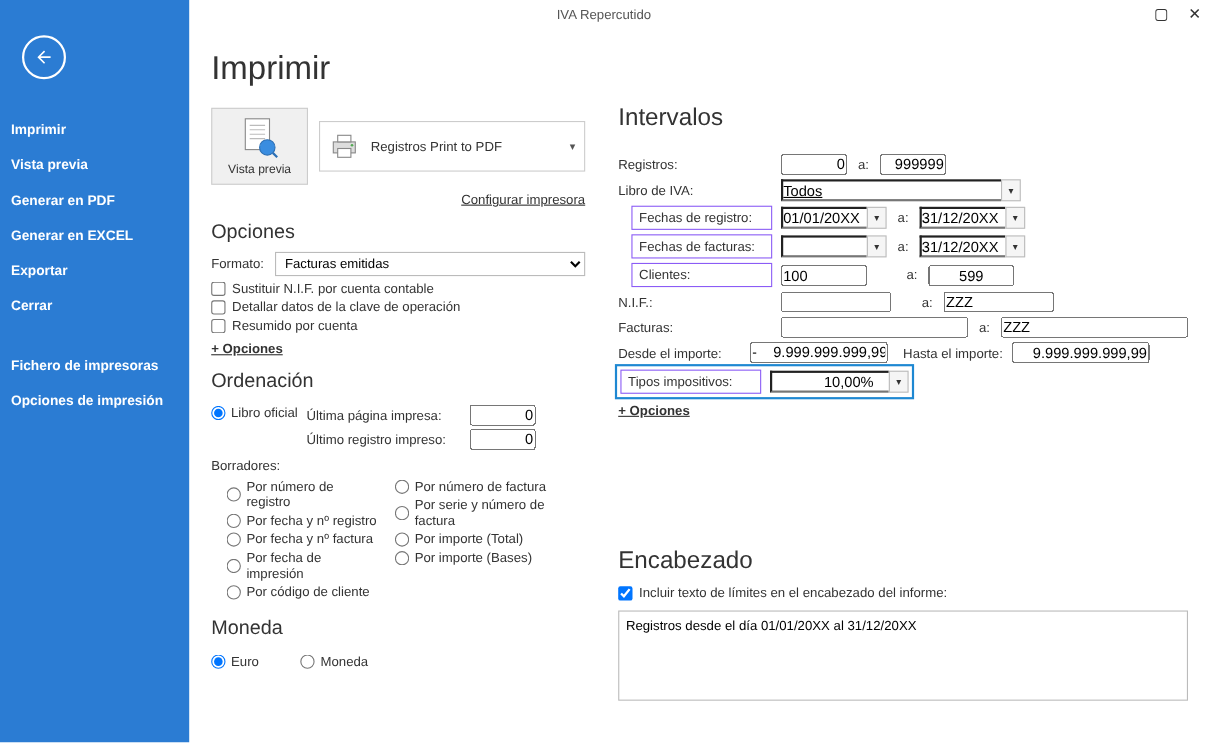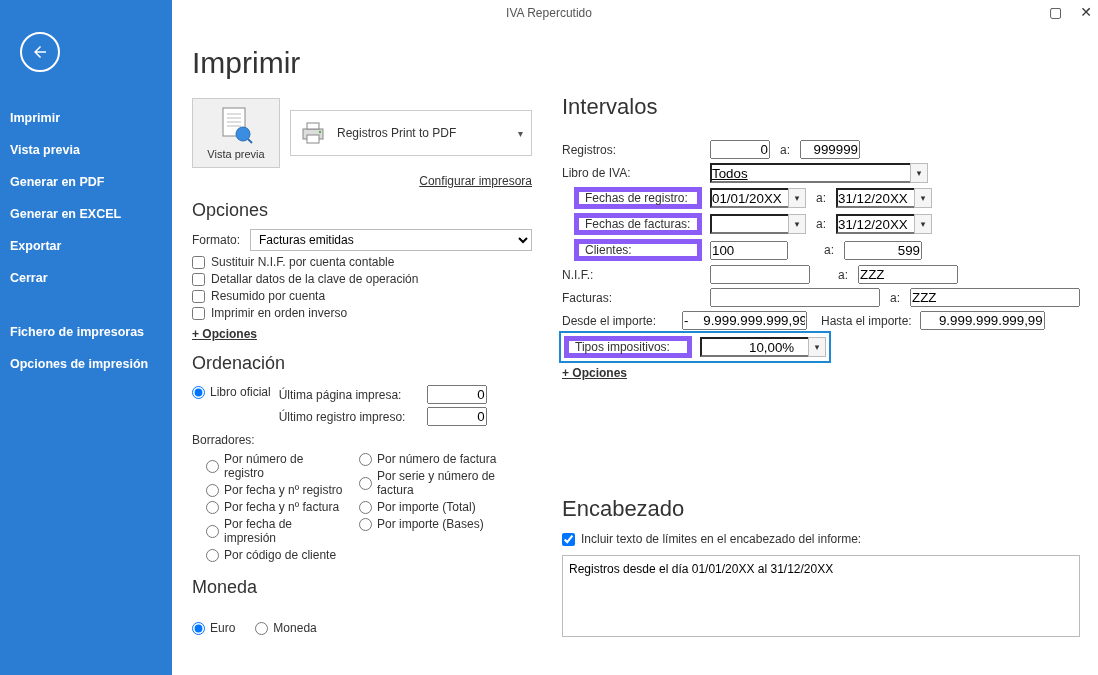--- a/index.html
+++ b/index.html
@@ -41,39 +41,39 @@
 
 .radio-row { display: flex; align-items: center; gap: 5px; margin: 3px 0; font-size: 12px; cursor: pointer; }
 .radio-row input { margin: 0; }
 .ord-grid { display: flex; gap: 14px; }
 .ord-col { }
 .stat-row { display: flex; align-items: center; gap: 8px; margin: 3px 0 3px 0; }
 .stat-label { font-size: 12px; width: 140px; text-align: left; }
 .stat-input { width: 60px; text-align: right; }
 .int-row { display: flex; align-items: center; gap: 8px; margin-bottom: 4px; font-size: 12px; }
 .int-lab { width: 140px; }
-.int-lab-boxed { width: 140px; border: 5px solid #8b5cf6; padding: 2px 6px; text-align: left; background: #fff; height: 22px; display: flex; align-items: center; }
+.int-lab-boxed { width: 140px; border: 1px solid #8b5cf6; padding: 2px 6px; text-align: left; background: #fff; height: 22px; display: flex; align-items: center; }
 .int-lab-indent { margin-left: 12px; width: 128px; }
 .int-a { width: 14px; text-align: center; }
 .in-sm { width: 60px; text-align: right; }
 .in-date { width: 78px; }
 .in-wide { width: 162px; }
 .in-num { width: 125px; text-align: right; }
 .date-wrap { display: flex; }
 .date-wrap input { border-right: none; }
 .date-wrap .dbtn { width: 18px; height: 20px; border: 1px solid #bbb; background: #f5f5f5; display: flex; align-items: center; justify-content: center; font-size: 9px; cursor: pointer; }
 .sel-wrap { display: flex; }
 .sel-wrap input { border-right: none; }
 .sel-wrap .dbtn { width: 18px; height: 20px; border: 1px solid #bbb; background: #f5f5f5; display: flex; align-items: center; justify-content: center; font-size: 9px; cursor: pointer; border-left:1px solid #bbb;}
 .hl-row { outline: 2px solid #1e88d2; outline-offset: 1px; padding: 2px; margin: 2px 0; }
 
 .header-text { width: 100%; height: 82px; border: 1px solid #bbb; padding: 6px; font-size: 12px; font-family: inherit; resize: none; margin-top: 6px; }
 .ta-wrap { position: relative; }
 
-.moneda-row { display: flex; gap: 20px; margin-top: 20px; }
+.moneda-row { display: flex; gap: 38px; margin-top: 10px; }
 </style>
 </head>
 <body>
 
 <div class="titlebar">
   <span class="title">IVA Repercutido</span>
   <div class="win-controls">
     <span>▢</span>
     <span>✕</span>
   </div>
@@ -136,24 +136,20 @@
         <span>Sustituir N.I.F. por cuenta contable</span>
       </label>
     <label class="check-row">
         <input type="checkbox" style="">
         <span>Detallar datos de la clave de operación</span>
       </label>
     <label class="check-row">
         <input type="checkbox" style="">
         <span>Resumido por cuenta</span>
       </label>
-    <label class="check-row">
-        <input type="checkbox" style="">
-        <span>Imprimir en orden inverso</span>
-      </label>
     <span class="more-link">+ Opciones</span>
 
     <h2 class="section">Ordenación</h2>
     <div style="display:flex;gap:8px;align-items:flex-start">
       <label class="radio-row">
           <input type="radio" name="ord-main" checked="" style="">
           <span>Libro oficial</span>
         </label>
       <div>
         <div class="stat-row">
@@ -265,21 +261,21 @@
           <input class="in-date" value="31/12/20XX" style="">
           <span class="dbtn">▾</span>
         </div>
     </div>
 
     <div class="int-row">
       <span class="int-lab-boxed int-lab-indent">Clientes:</span>
       <input class="in-sm" style="width: 78px; text-align: left;" value="100">
       <span style="width:18px"></span>
       <span class="int-a">a:</span>
-      <input class="in-sm" style="width: 78px; text-align: right;" value="599">
+      <input class="in-sm" style="width: 78px; text-align: center;" value="599">
     </div>
 
     <div class="int-row">
       <span class="int-lab">N.I.F.:</span>
       <input style="width: 100px;" value="">
       <span class="int-a" style="margin-left:18px">a:</span>
       <input style="width: 100px;" value="ZZZ">
     </div>
 
     <div class="int-row">

